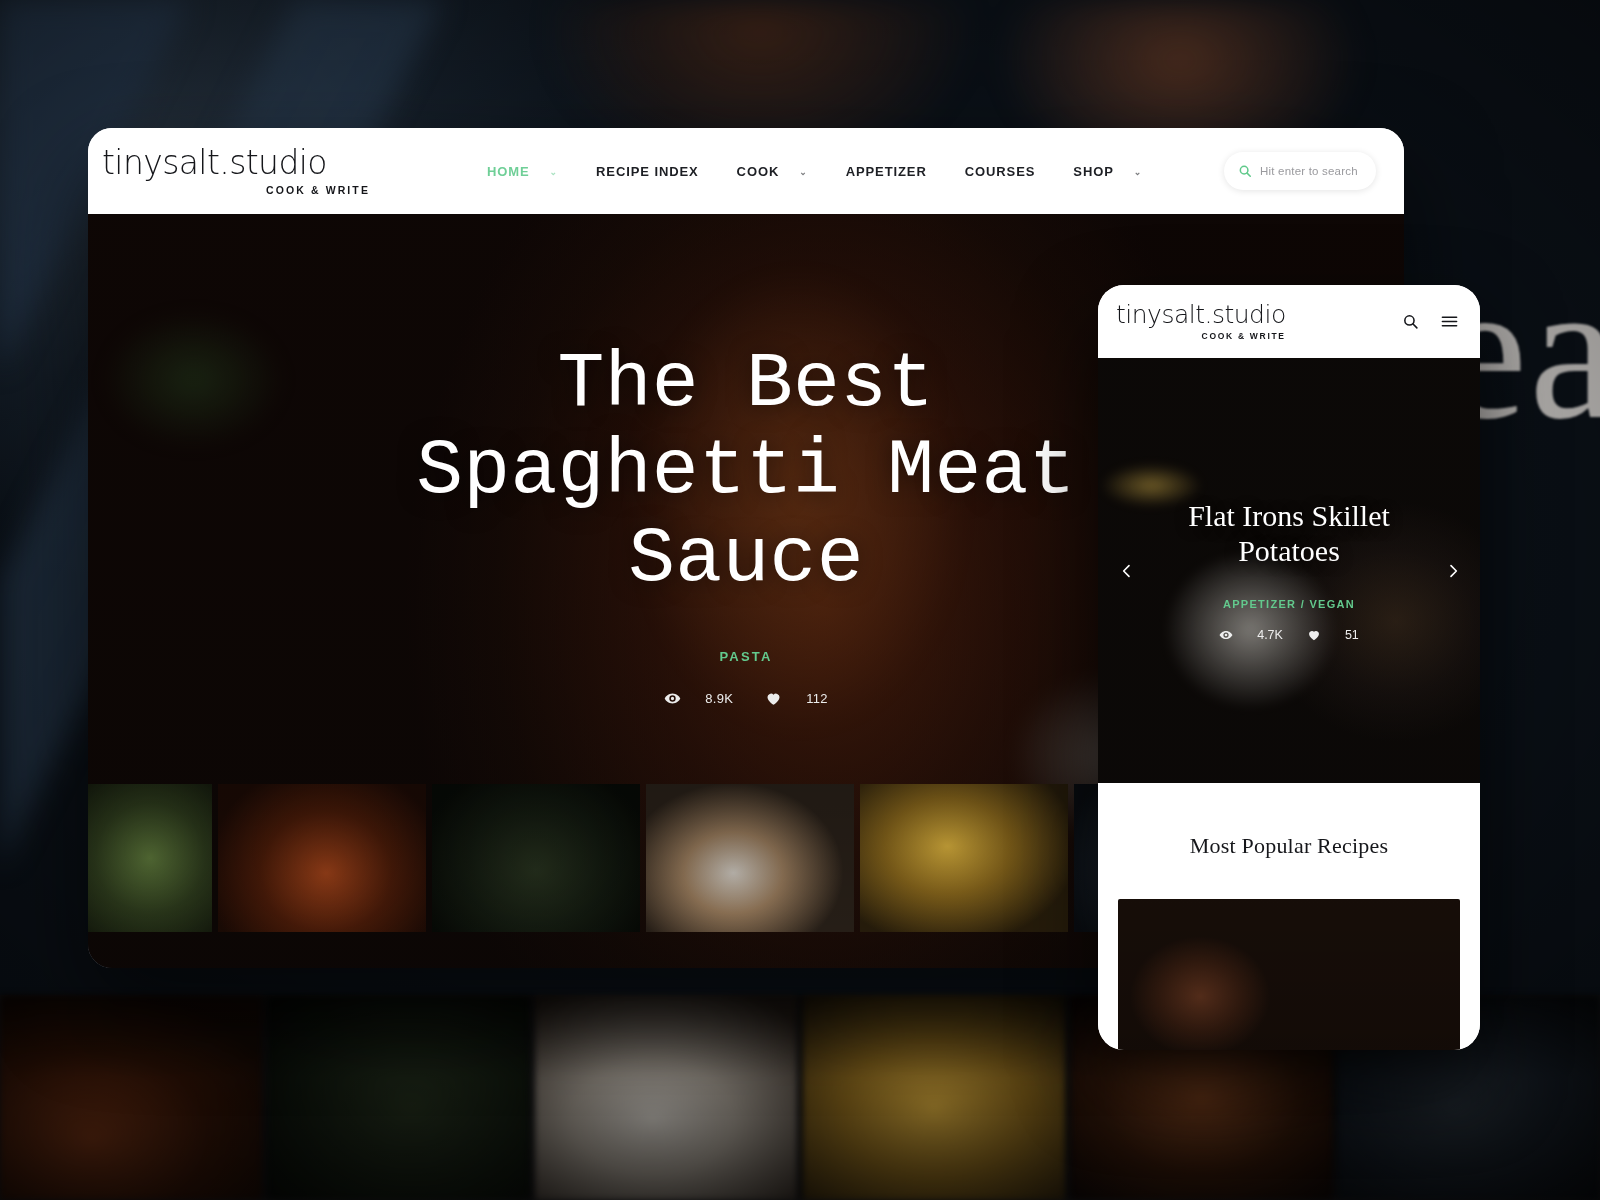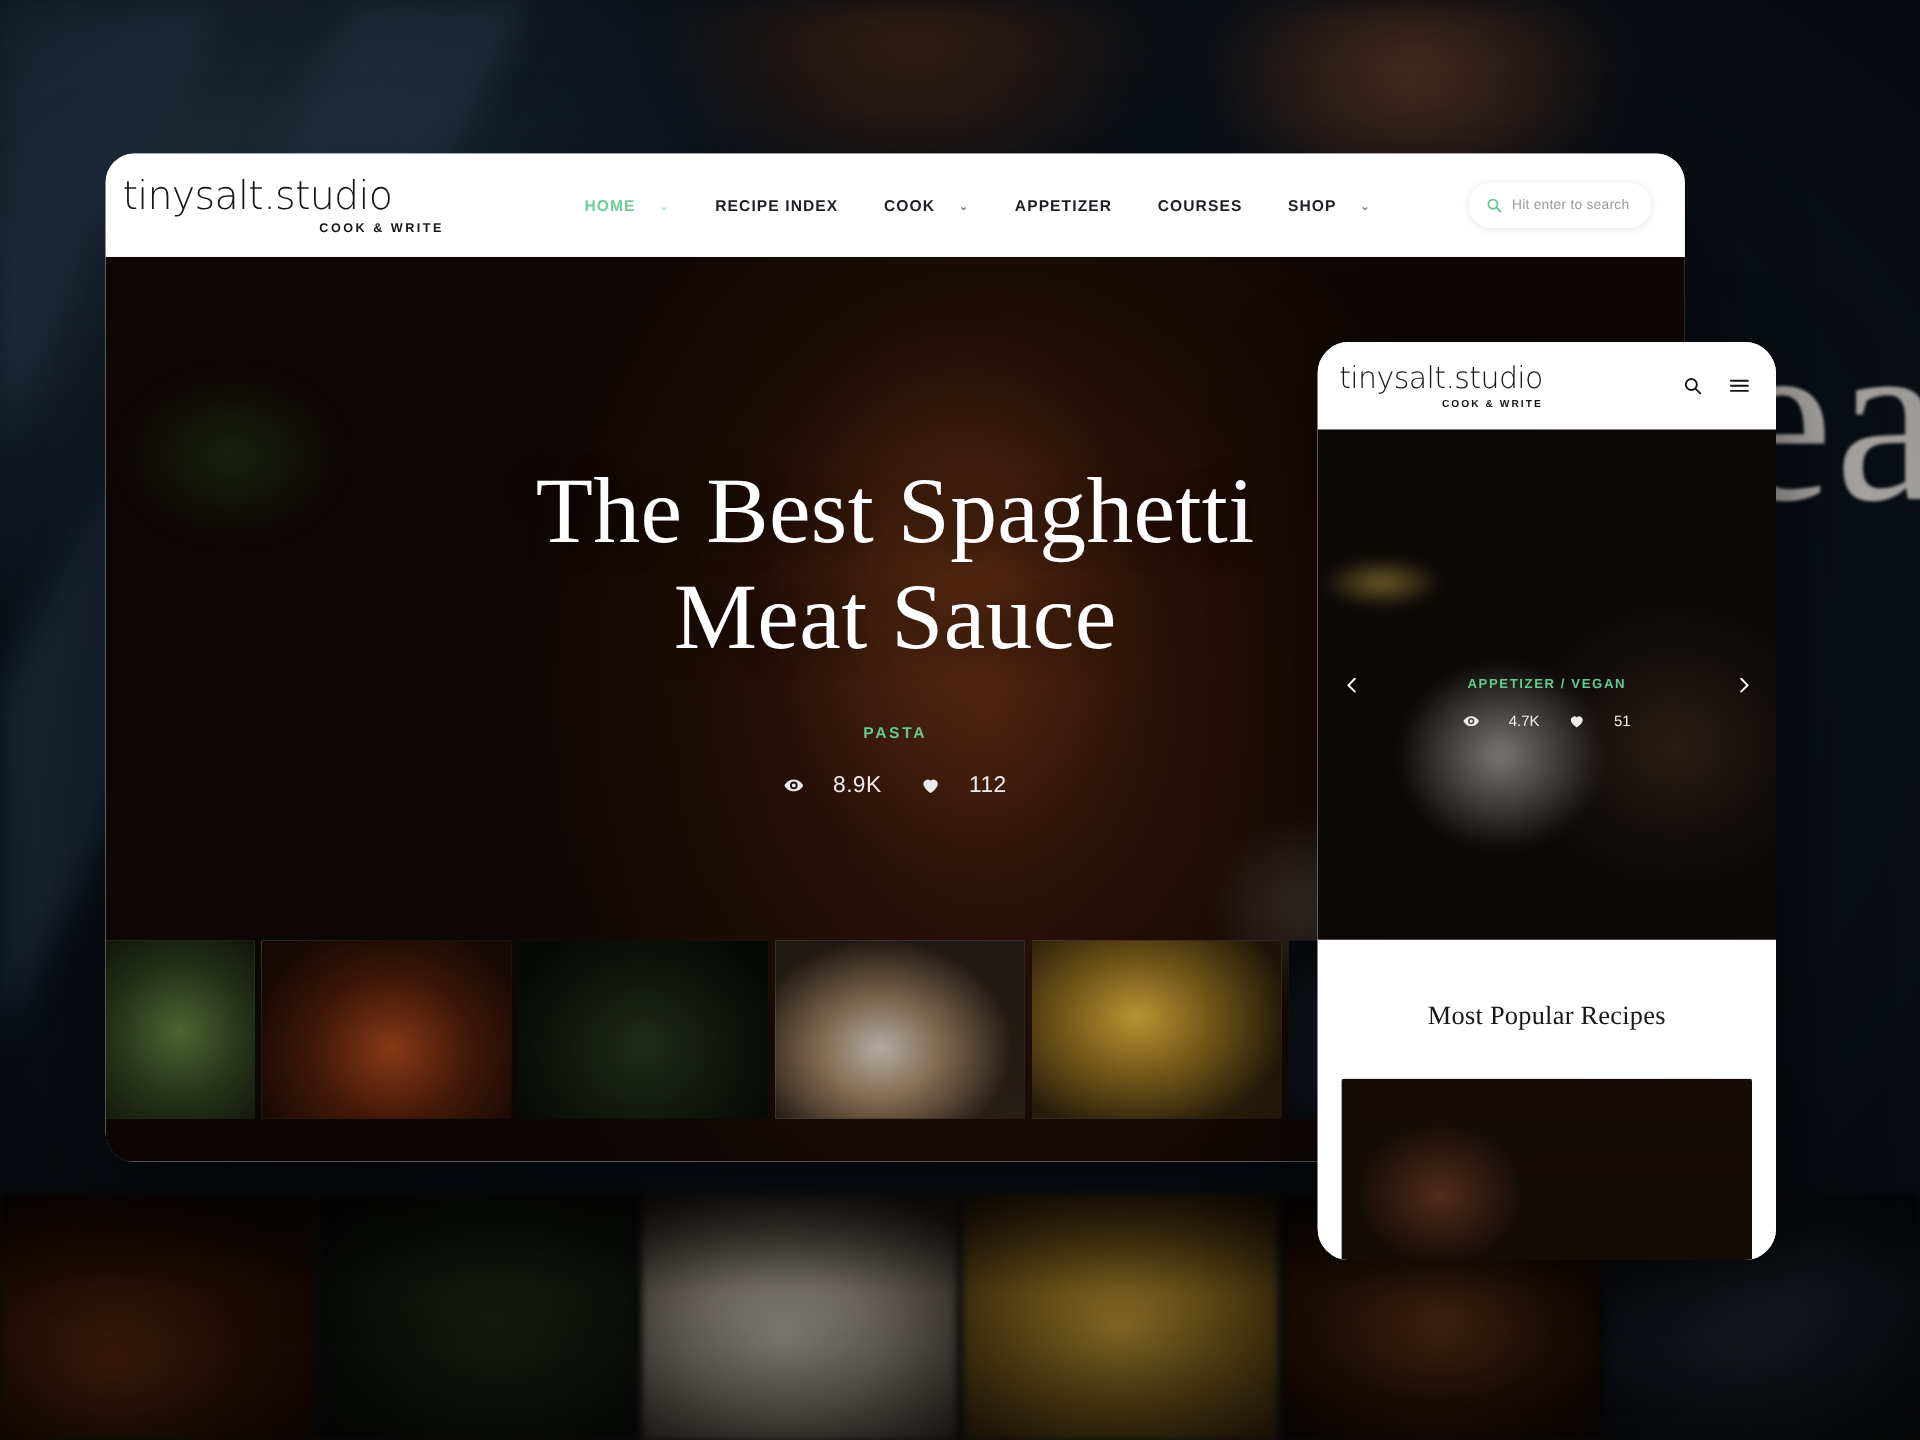--- a/index.html
+++ b/index.html
@@ -141,32 +141,32 @@
     position: absolute; inset: 0;
     background: linear-gradient(180deg, rgba(8,6,5,.42) 0%, rgba(8,6,5,.50) 45%, rgba(8,6,5,.62) 100%);
   }
 
   .d-hero-content {
     position: absolute; left: 0; top: 0; width: 1316px; height: 620px;
     display: flex; flex-direction: column; align-items: center; justify-content: center;
     text-align: center; color: #fff;
   }
   .d-hero-title {
-    font-family: Liberation Serif, serif;
+    font-family: Liberation Mono, monospace;
     font-size: 78px; line-height: 1.12; font-weight: 400;
     max-width: 760px; letter-spacing: .3px;
     text-shadow: 0 2px 22px rgba(0,0,0,.5);
   }
   .d-hero-cat {
     margin-top: 46px; font-size: 13px; font-weight: 700;
     letter-spacing: 2.2px; color: #63c98d;
   }
   .d-hero-stats {
     margin-top: 26px; display: flex; align-items: center; gap: 32px;
-    font-size: 19px; color: #ececec; letter-spacing: .3px;
+    font-size: 13px; color: #ececec; letter-spacing: .3px;
   }
   .stat { display: flex; align-items: center; gap: 24px; }
   .stat svg { width: 17px; height: 17px; flex: none; }
 
   
   .d-thumbs {
     position: absolute; left: 0; bottom: 36px; width: 1316px; height: 148px;
     display: flex; gap: 6px; padding-left: 124px;
   }
   .thumb { width: 208px; height: 148px; flex: none; overflow: hidden; position: relative; }
@@ -395,20 +395,21 @@
         <line x1="2" y1="18" x2="22" y2="18" stroke-linecap="round"></line>
       </svg>
     </div>
   </div>
 
   <div class="m-hero">
     <div class="m-hero-img"></div>
     <div class="m-hero-scrim"></div>
 
     <div class="m-hero-content">
+      <h2 class="m-hero-title">Flat Irons Skillet Potatoes</h2>
       <div class="m-hero-cat">APPETIZER / VEGAN</div>
       <div class="m-hero-stats">
         <span class="stat">
           <svg viewBox="0 0 24 24" fill="currentColor">
             <path d="M12 5C6.5 5 2.2 9.1 1 12c1.2 2.9 5.5 7 11 7s9.8-4.1 11-7c-1.2-2.9-5.5-7-11-7zm0 11.5A4.5 4.5 0 1 1 12 7.5a4.5 4.5 0 0 1 0 9zm0-2.2a2.3 2.3 0 1 0 0-4.6 2.3 2.3 0 0 0 0 4.6z"></path>
           </svg>
           <span>4.7K</span>
         </span>
         <span class="stat">
           <svg viewBox="0 0 24 24" fill="currentColor">

